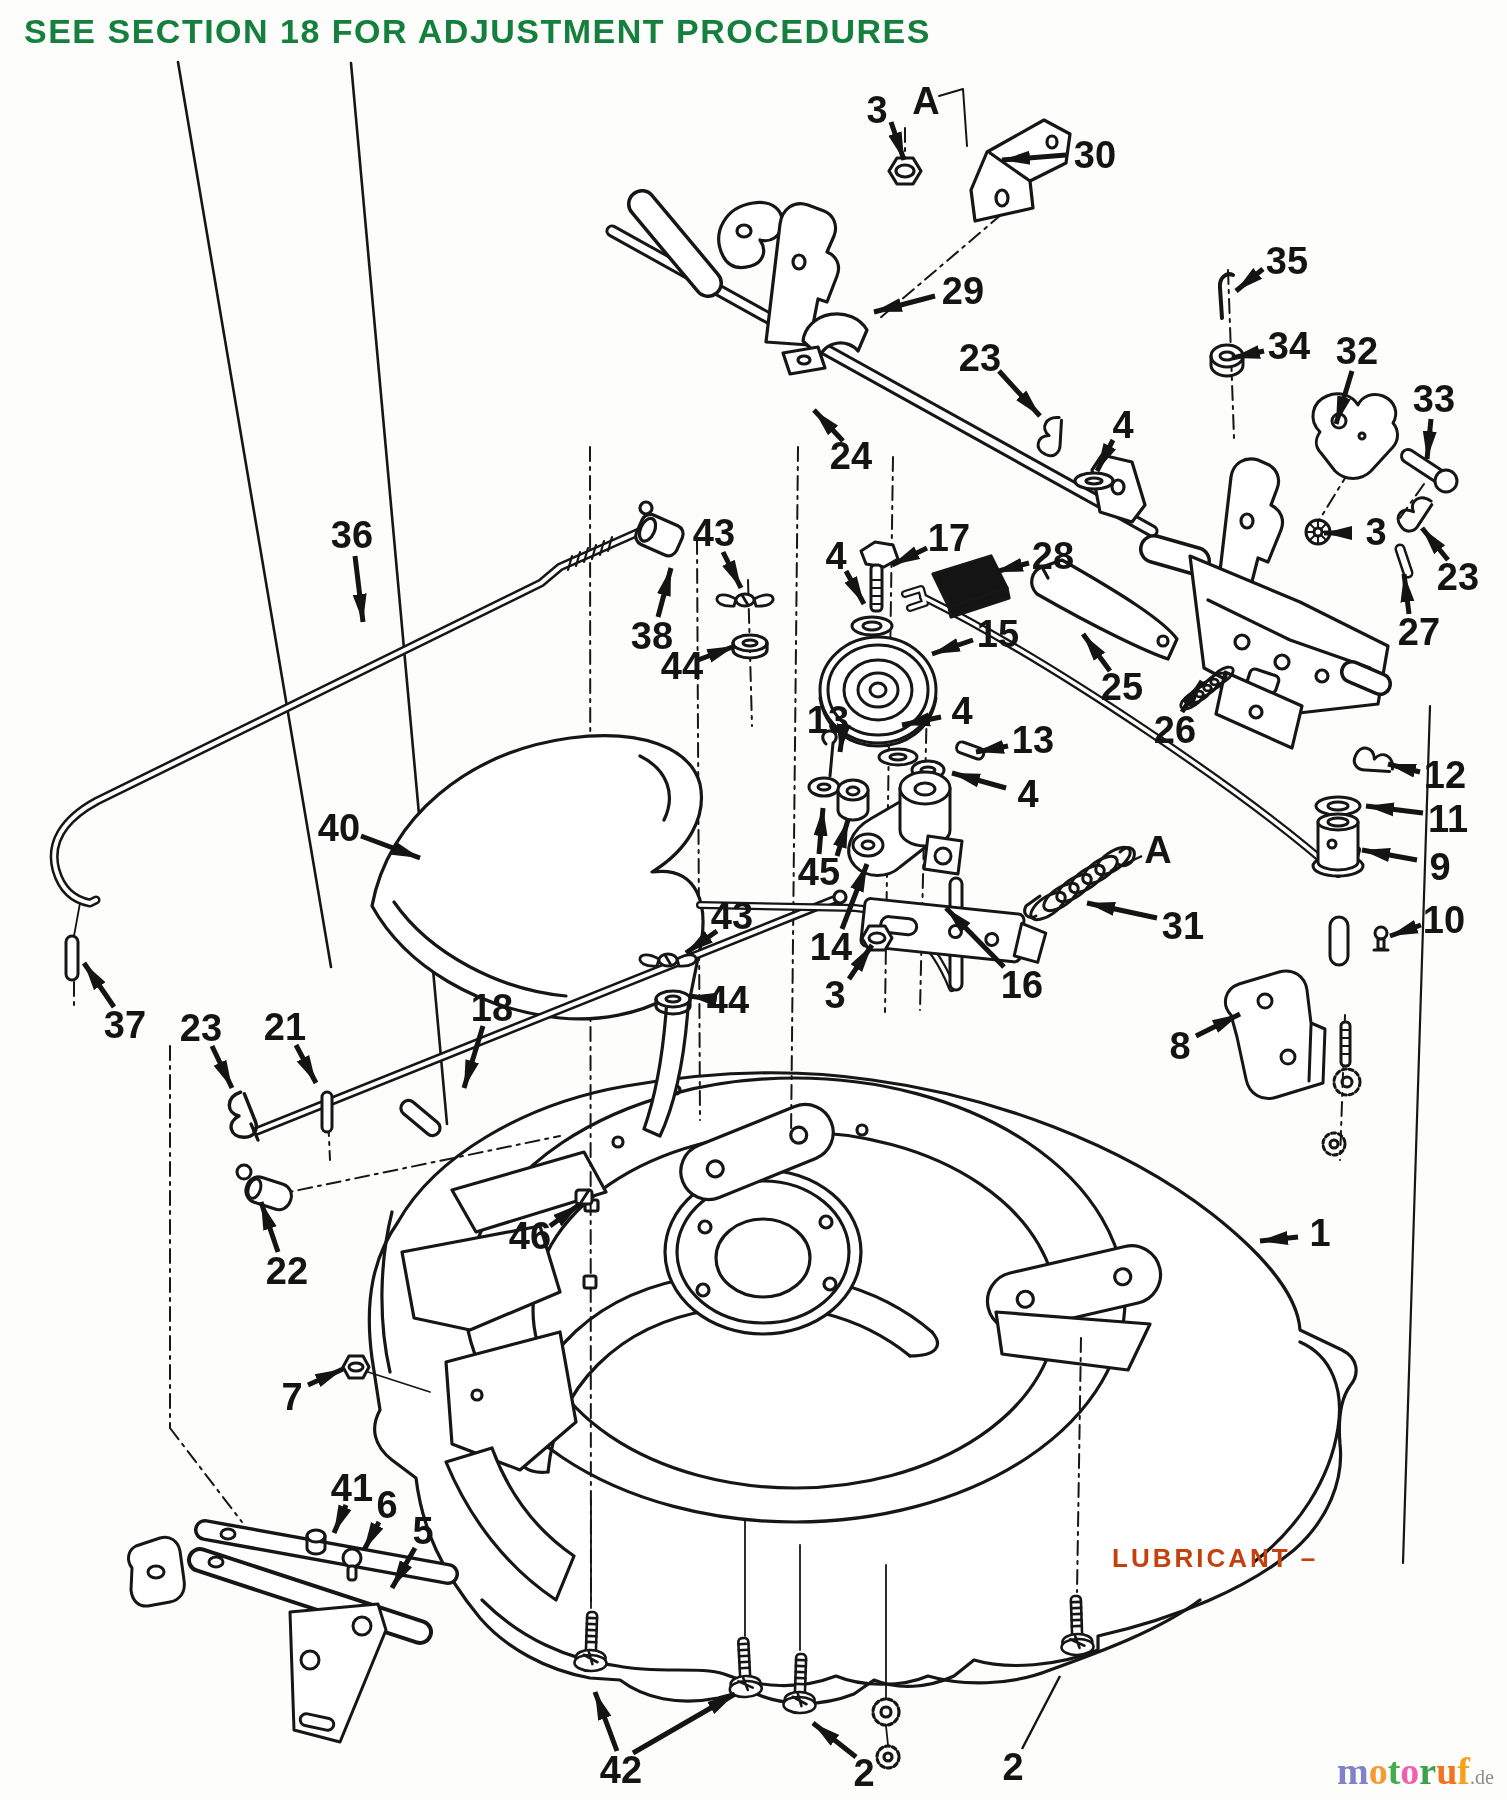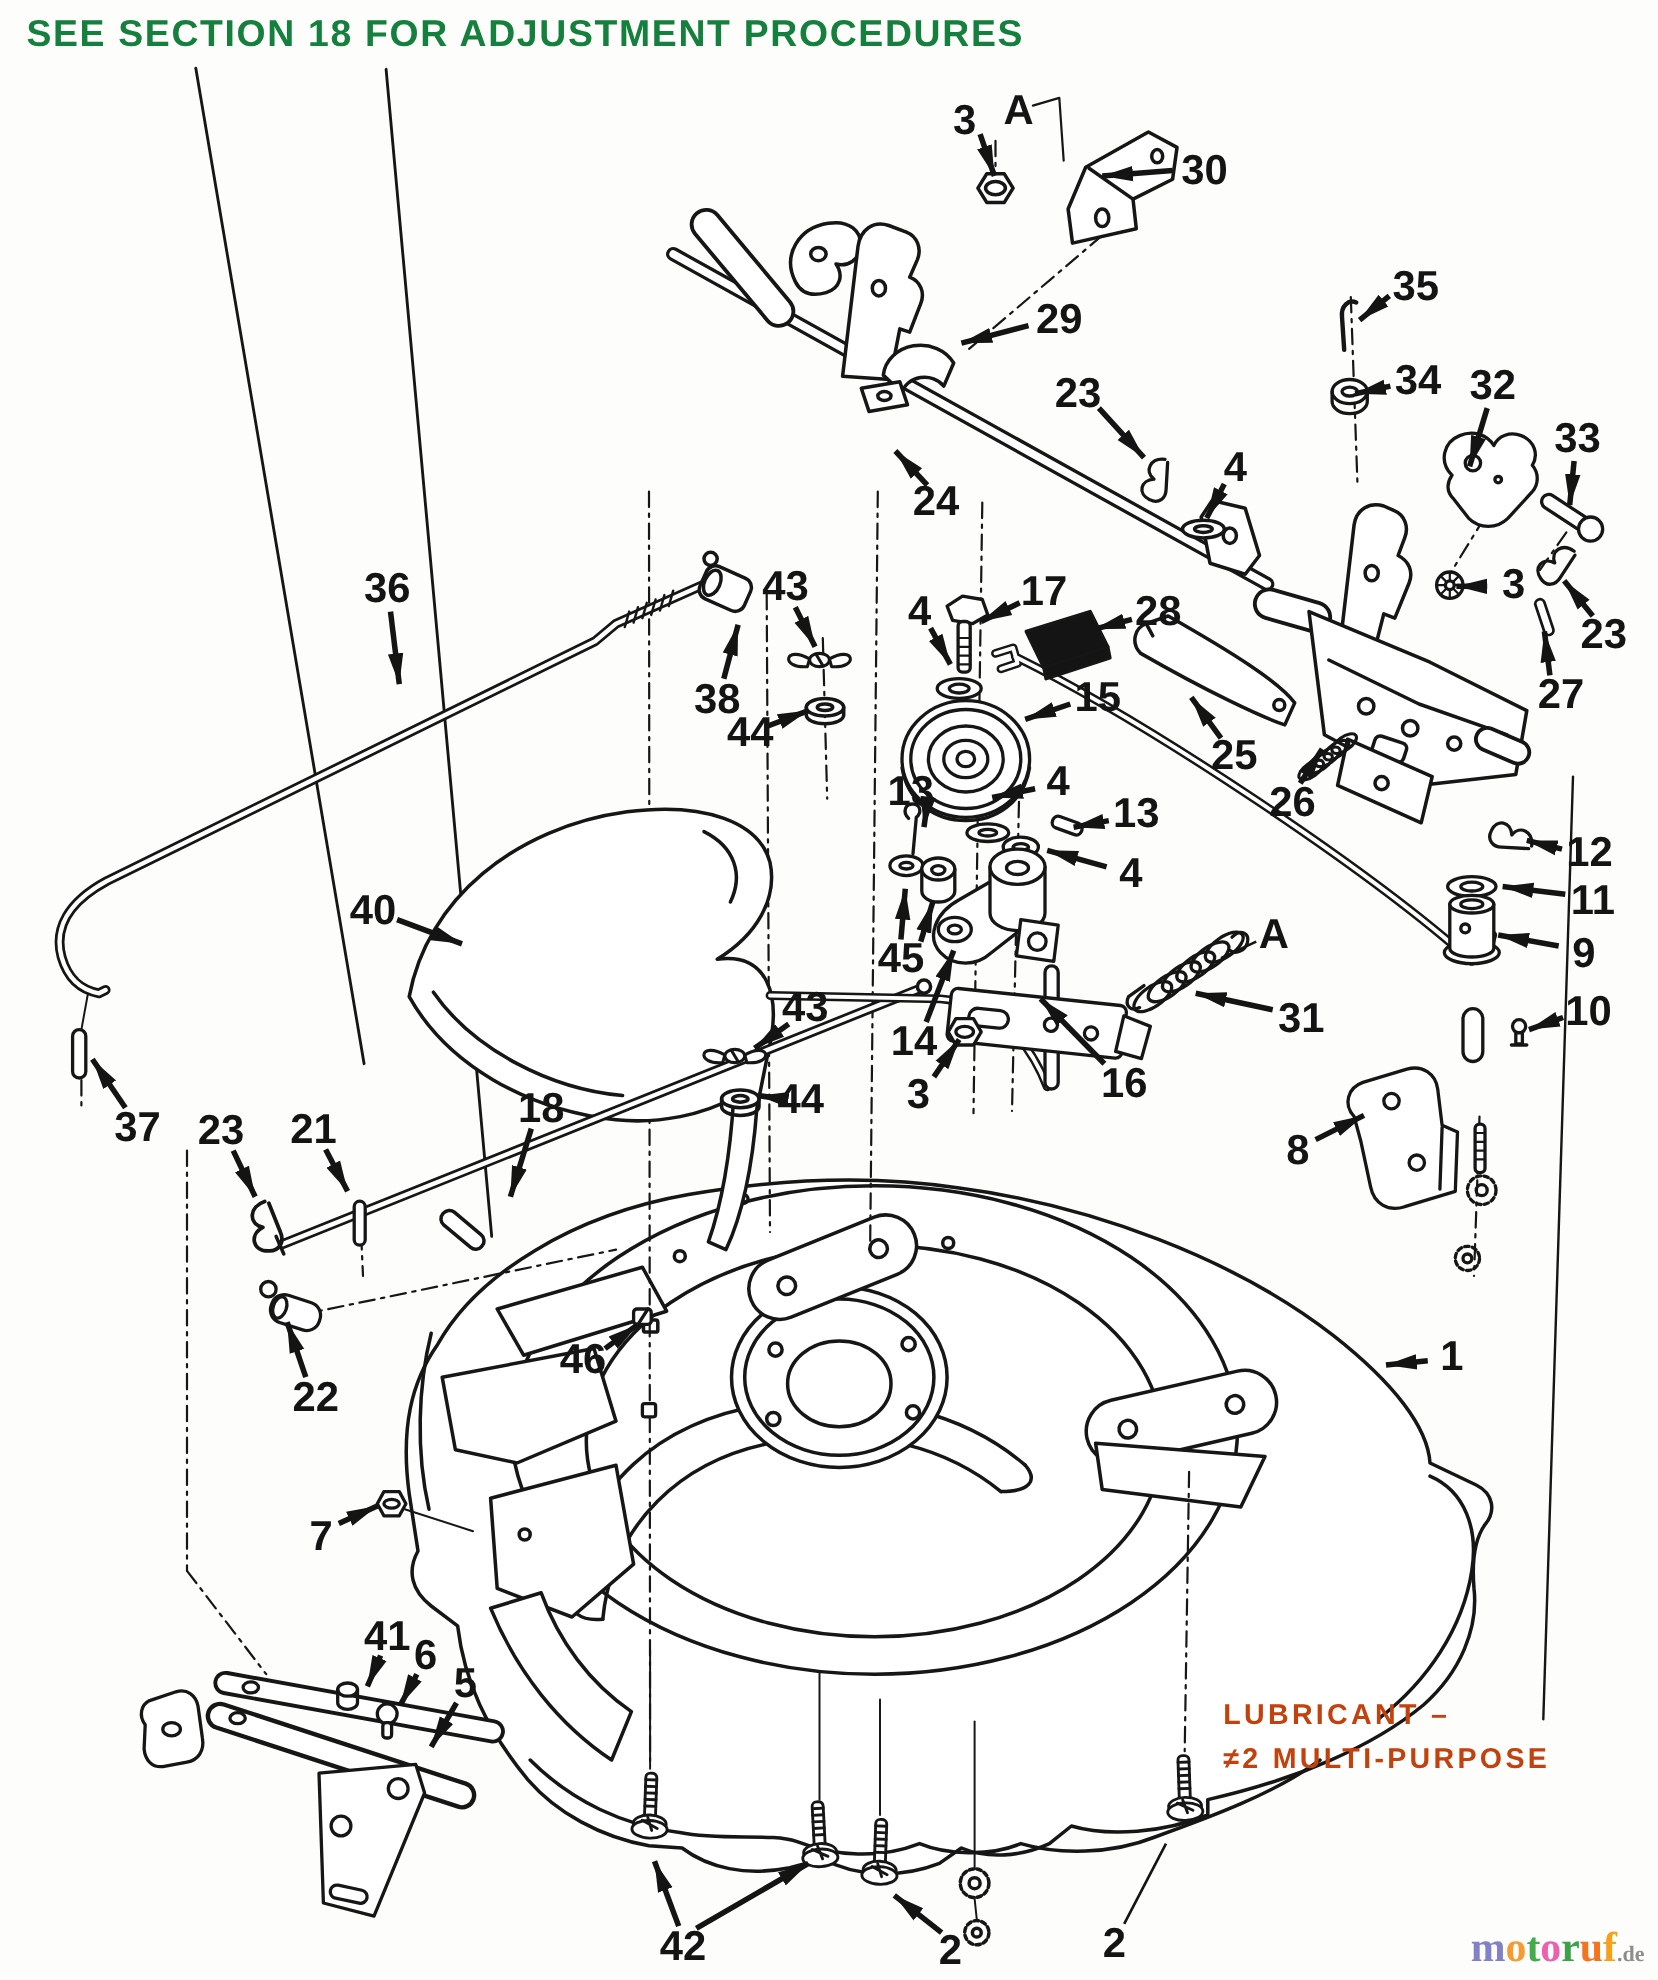--- a/index.html
+++ b/index.html
@@ -18,21 +18,21 @@
     font:700 34px/1.15 "Liberation Sans",sans-serif;color:#15803d;letter-spacing:1.5px;white-space:nowrap;
   }
   .note{
     position:absolute;left:1112px;top:1538px;
     font:700 26px/40px "Liberation Sans",sans-serif;color:#c2410c;letter-spacing:3px;white-space:nowrap;
   }
   .watermark{
     position:absolute;left:1337px;top:1752px;
     font:700 38px/38px "Liberation Serif",serif;white-space:nowrap;
   }
-  .watermark .suffix{font-size:20px;font-weight:700;}
+  .watermark .suffix{font-size:20px;font-weight:400;}
 </style>
 </head>
 <body>
 
 <div class="canvas">
 
 <svg width="1507" height="1800" viewBox="0 0 1507 1800">
   <defs>
     <marker id="ah" markerUnits="userSpaceOnUse" markerWidth="32" markerHeight="18" refX="28" refY="8" orient="auto">
       <path d="M0,1 L28,8 L0,15 Z" fill="#141414"></path>
@@ -559,20 +559,19 @@
         <text x="864" y="1773" class="co">2</text>
         <line x1="1022" y1="1749" x2="1060" y2="1676" class="leader noh"></line>
         <text x="1013" y="1767" class="co">2</text>
       </g>
 </svg>
 
 <div class="page-title">SEE SECTION 18 FOR ADJUSTMENT PROCEDURES</div>
 
 <div class="note">
   <div>LUBRICANT –</div>
-  <div>≠2 MULTI-PURPOSE</div>
 </div>
 
 <div class="watermark">
   <span><span style="color: rgb(128, 129, 198);">m</span><span style="color: rgb(245, 155, 49);">o</span><span style="color: rgb(69, 172, 77);">t</span><span style="color: rgb(239, 95, 174);">o</span><span style="color: rgb(61, 160, 75);">r</span><span style="color: rgb(244, 115, 31);">u</span><span style="color: rgb(249, 160, 27);">f</span></span><span class="suffix" style="color: rgb(141, 141, 141);">.de</span>
 </div>
 
 </div>
 
 </body></html>

